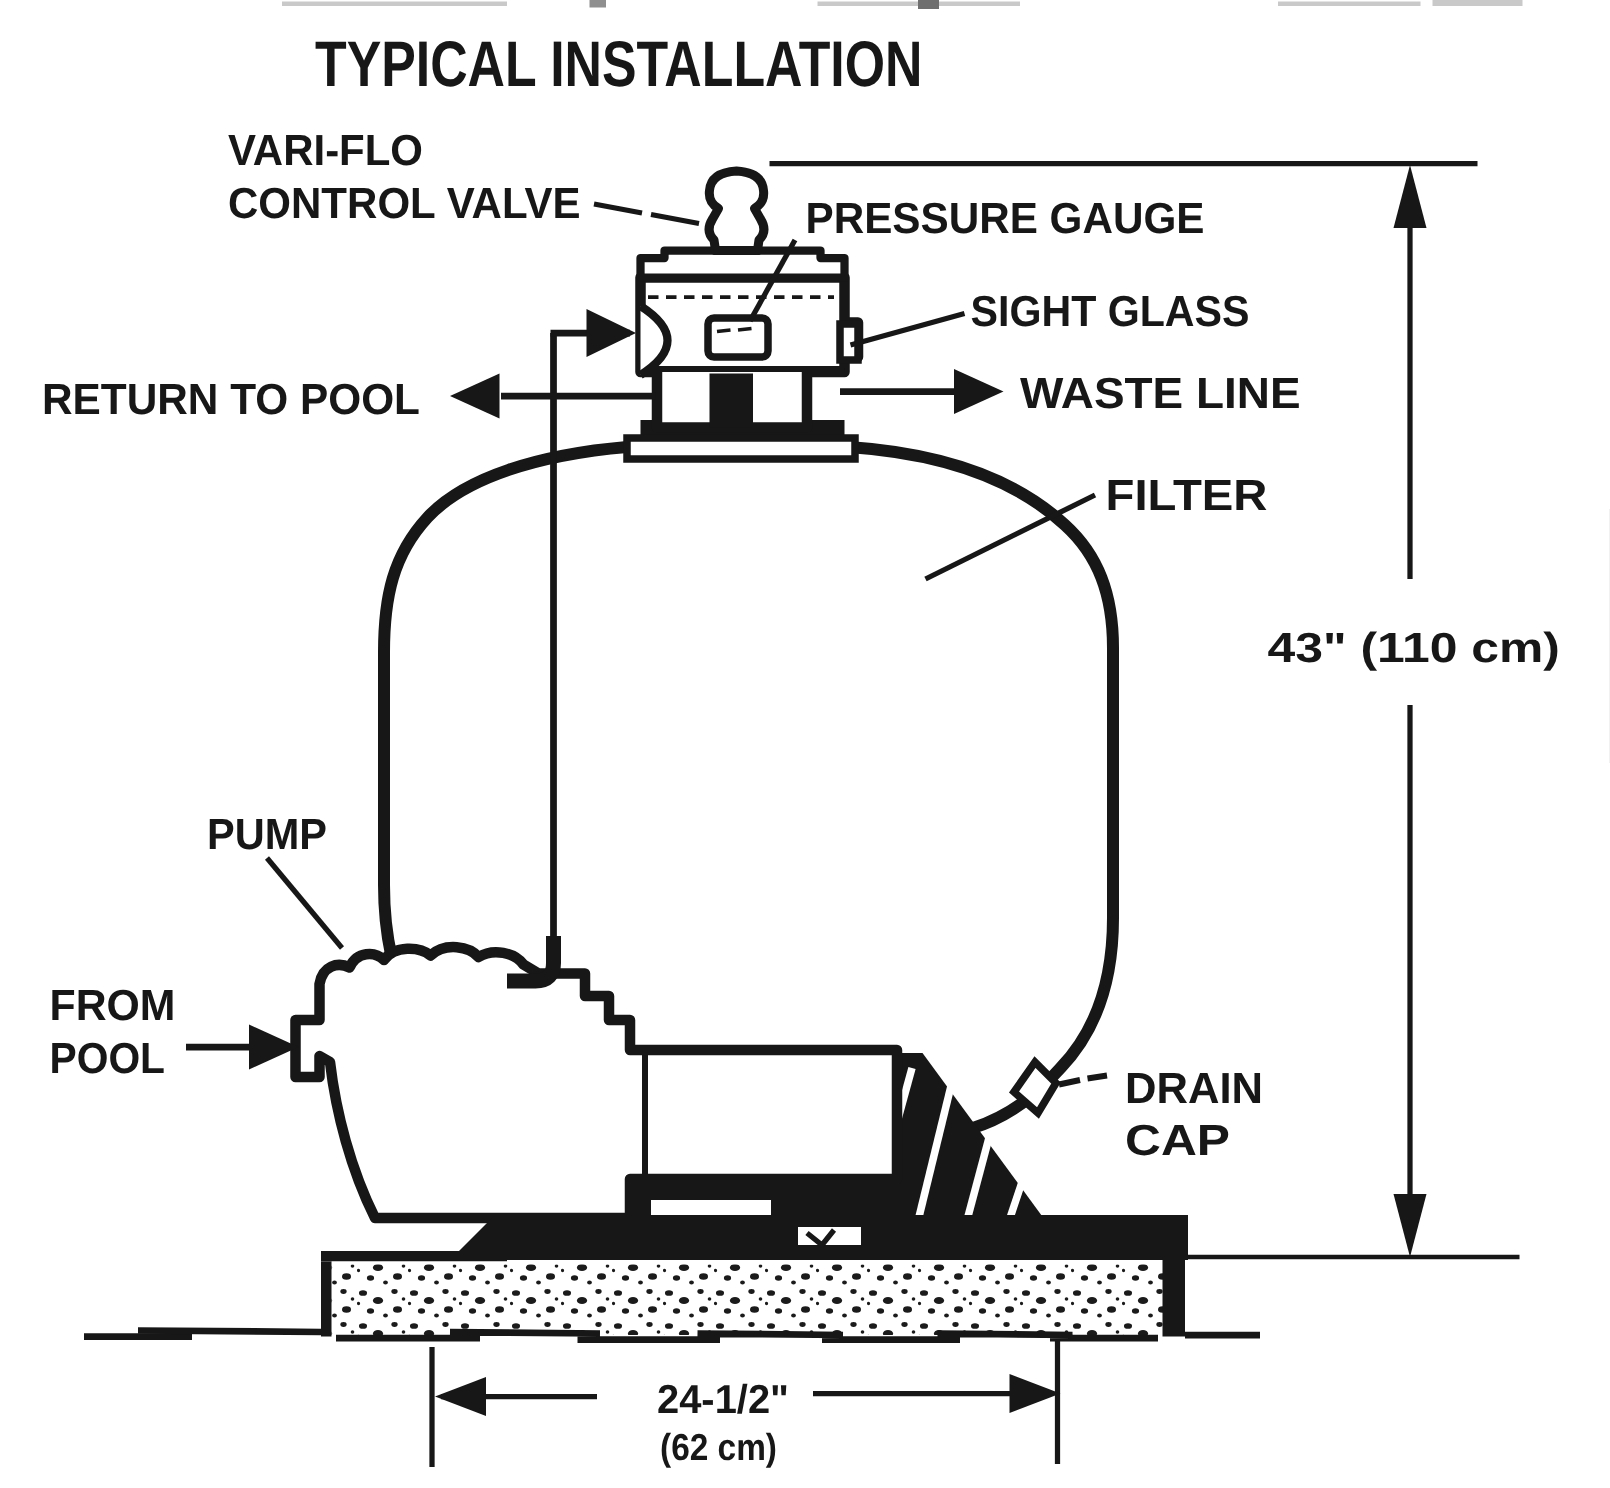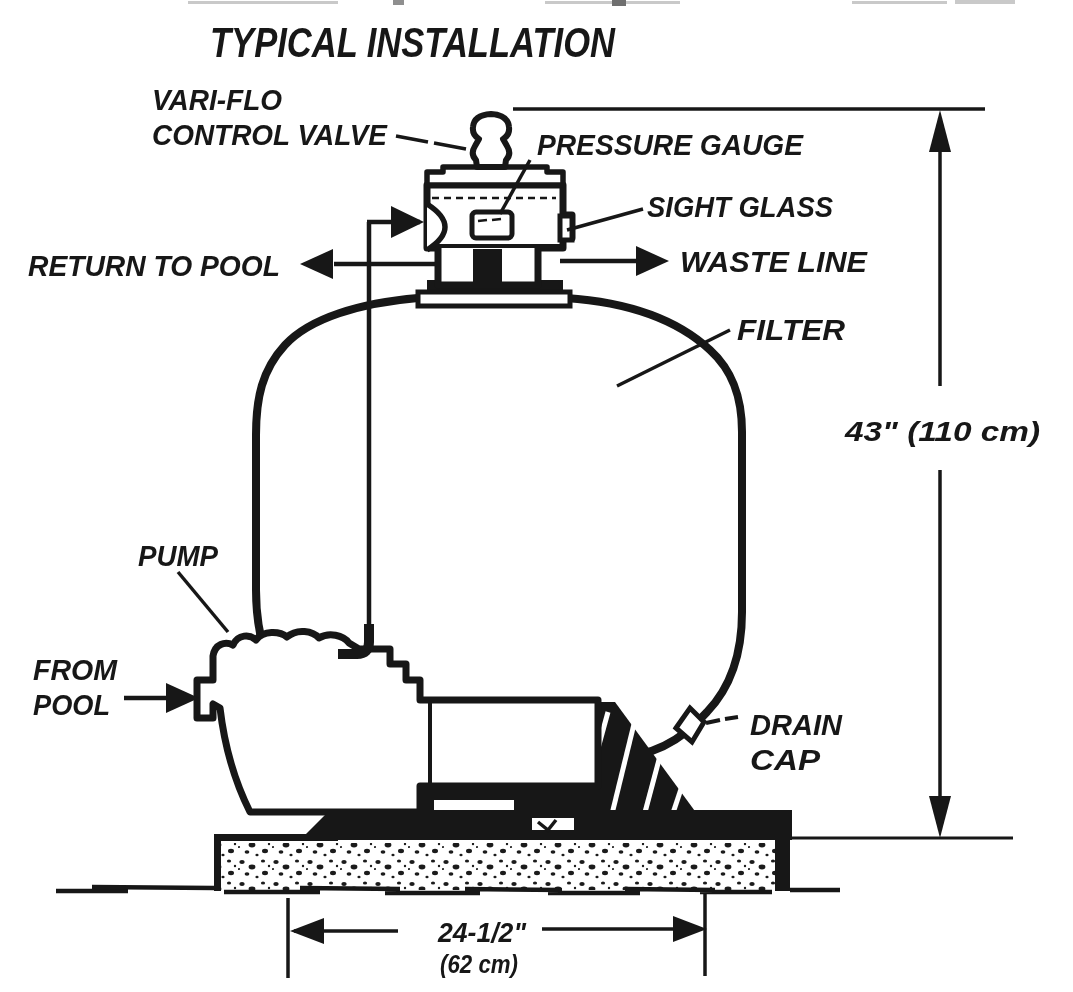--- a/index.html
+++ b/index.html
@@ -1,21 +1,20 @@
 <!DOCTYPE html>
 <html style="--ink: #171717; --paper: #ffffff;"><head>
 <meta charset="utf-8">
 <style>
   :root { --ink:#171717; --paper:#ffffff; }
   html,body { margin:0; padding:0; background:#e8e8e8; }
   .stage {
     position:relative; width:1073px; height:992px;
     background:var(--paper); overflow:hidden; margin:0 auto;
     font-family:"Liberation Sans", sans-serif;
-    font-style:italic;
   }
   svg { display:block; width:100%; height:100%; }
   .ln   { stroke:var(--ink); fill:none; }
   .fillw{ fill:#ffffff; stroke:var(--ink); }
   .blk  { fill:var(--ink); stroke:none; }
   .wht  { fill:#ffffff; stroke:none; }
   text  { fill:var(--ink); font-family:"Liberation Sans", sans-serif; font-weight:bold; }
   .title-text { font-size:43px; }
   .lbl  { font-size:29px; }
   .dim  { font-size:28px; }

